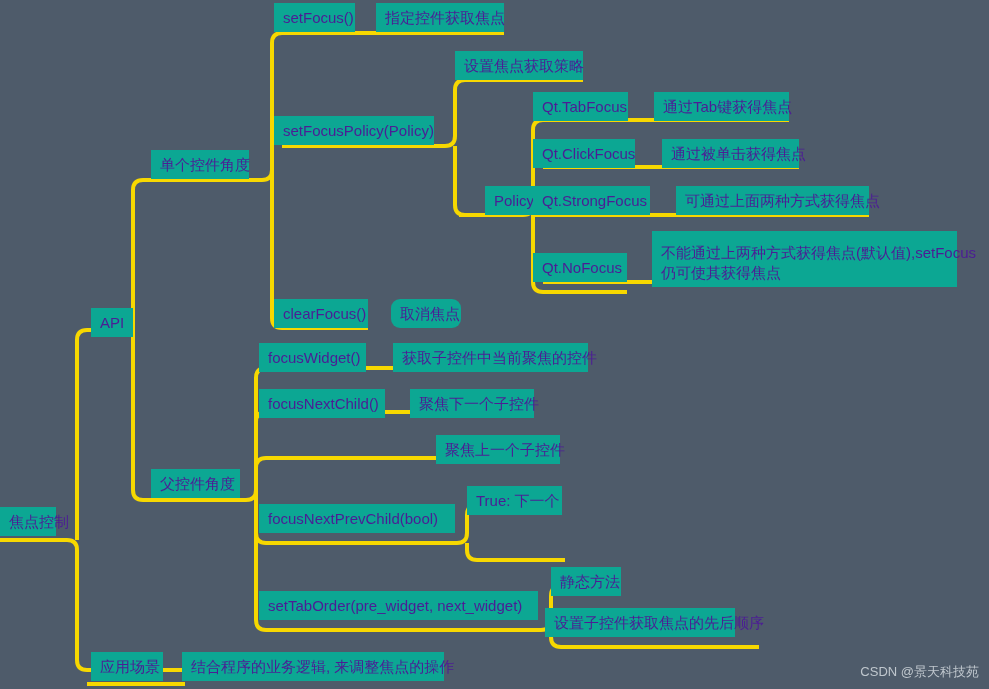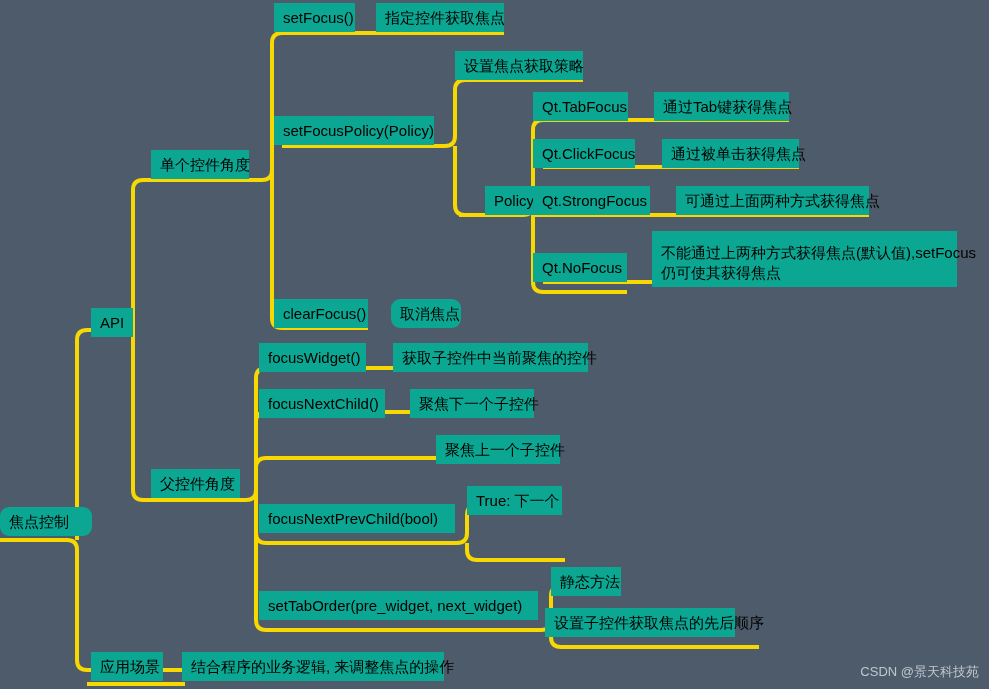--- a/index.html
+++ b/index.html
@@ -20,21 +20,21 @@
     left: 0;
     top: 0;
     width: 989px;
     height: 689px;
     pointer-events: none;
   }
   .node {
     position: absolute;
     box-sizing: border-box;
     background: #0ca793;
-    color: #000000;
+    color: #4c1d95;
     font-size: 15px;
     line-height: 19px;
     padding: 5px 9px 5px 9px;
     white-space: pre;
     letter-spacing: 0px;
     z-index: 3;
   }
   .node.two-line {
     line-height: 20px;
     padding-top: 12px;
@@ -102,21 +102,21 @@
 
       <path d="M 455,543 L 457,543 Q 467,543 467,533 L 467,515 Q 467,505 477,505 L 562,505"></path>
       <path d="M 467,543 L 467,550 Q 467,560 477,560 L 565,560"></path>
 
       <path d="M 266,630 L 538,630"></path>
       <path d="M 538,630 L 541,630 Q 551,630 551,620 L 551,596 Q 551,586 561,586 L 620,586"></path>
       <path d="M 551,630 L 551,637 Q 551,647 561,647 L 759,647"></path>
     </g>
   </svg>
 
-  <div class="node" style="left:0px; top:507px; width:92px;border-radius:9px;"><span>焦点控制</span></div>
+  <div class="node" style="left:0px; top:507px; width:56px;"><span>焦点控制</span></div>
 
   <div class="node" style="left:91px; top:308px; width:42px;"><span>API</span></div>
 
   <div class="node" style="left:91px; top:652px; width:72px;"><span>应用场景</span></div>
 
   <div class="node" style="left:182px; top:652px; width:262px;"><span>结合程序的业务逻辑, 来调整焦点的操作</span></div>
 
   <div class="node" style="left:151px; top:150px; width:98px;"><span>单个控件角度</span></div>
 
   <div class="node" style="left:151px; top:469px; width:89px;"><span>父控件角度</span></div>

